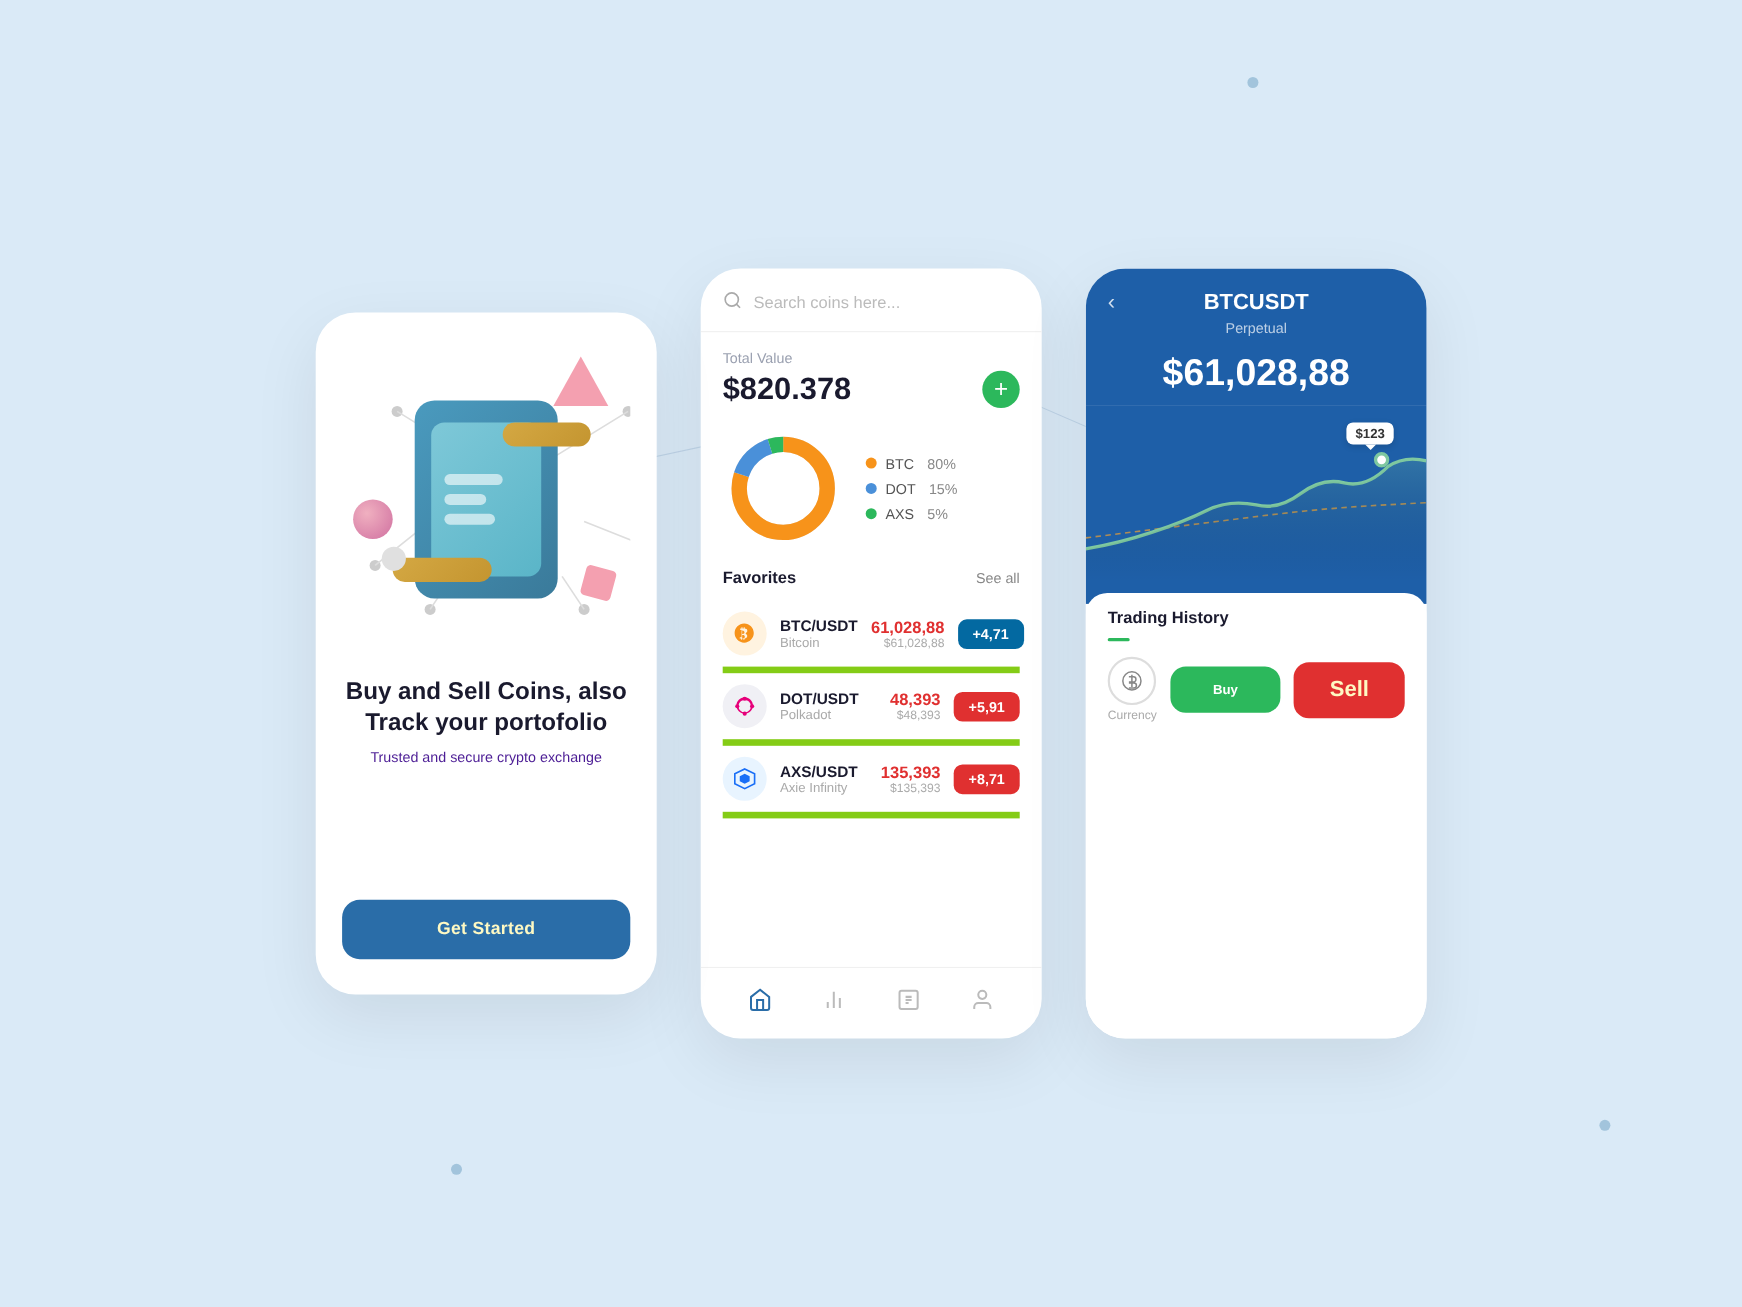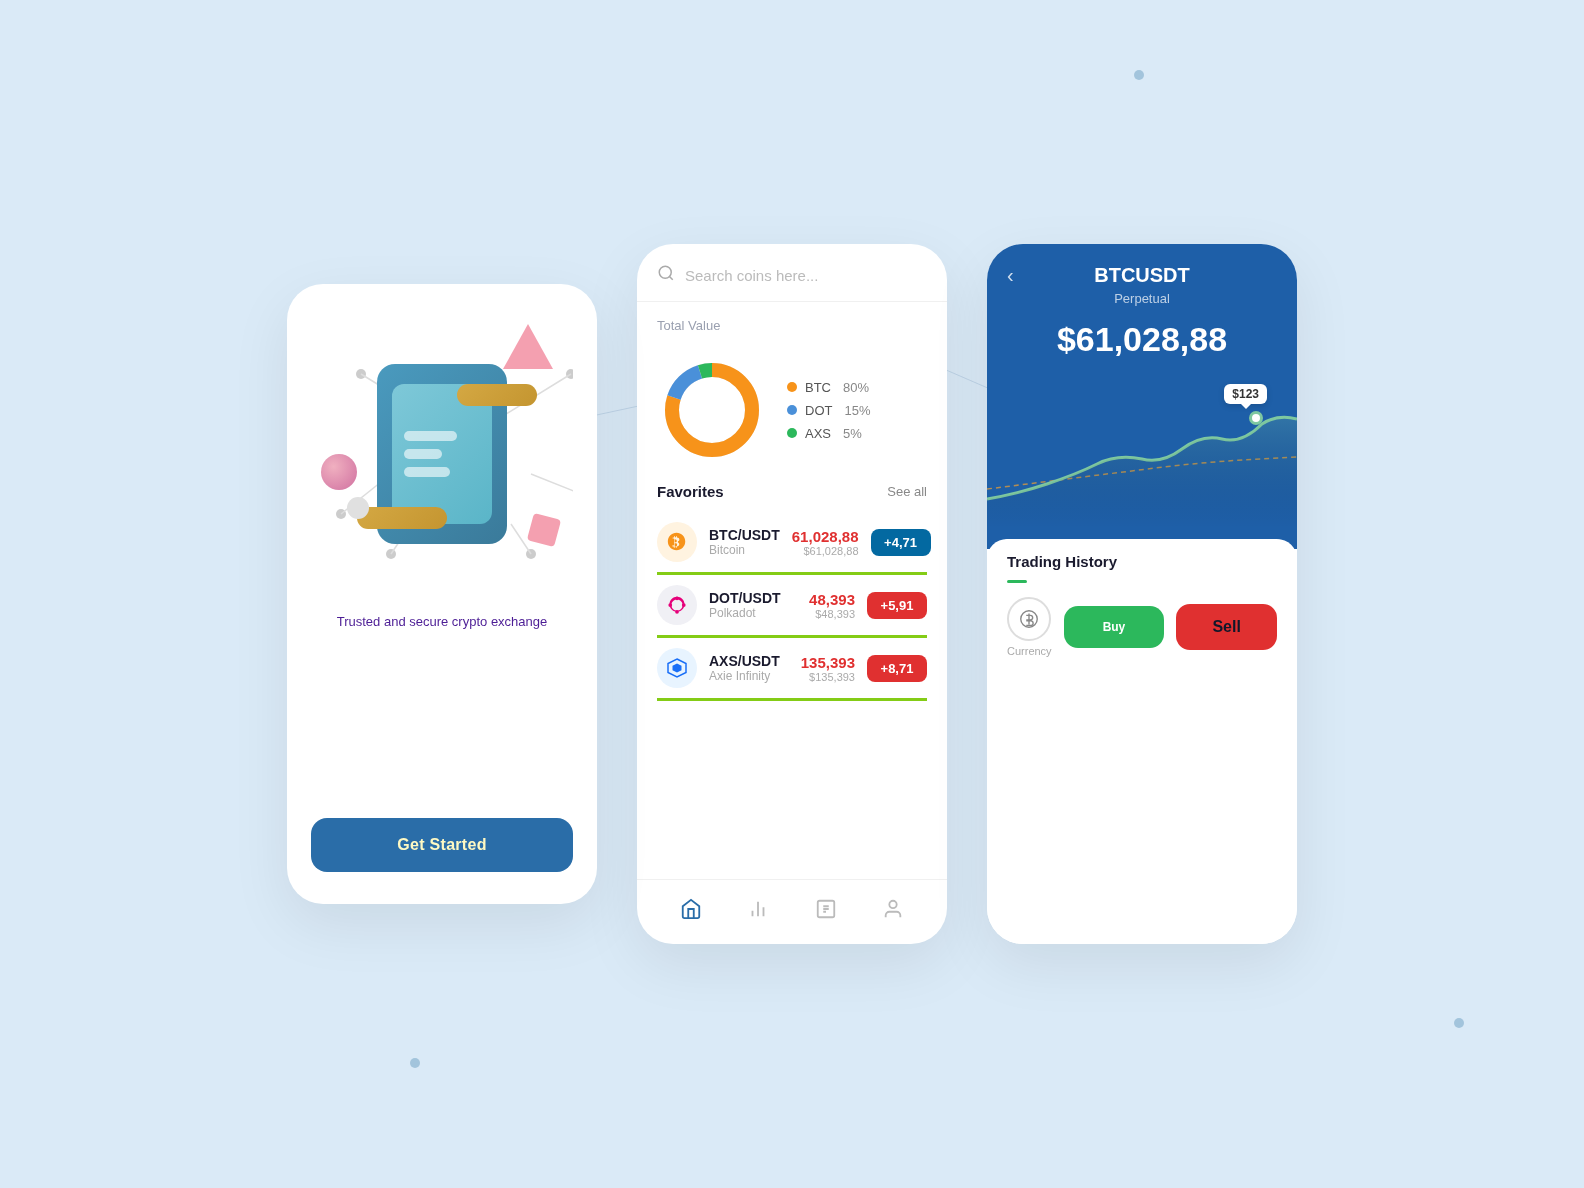--- a/index.html
+++ b/index.html
@@ -286,21 +286,21 @@
     .see-all {
       font-size: 13px;
       color: #888;
       cursor: pointer;
     }
     .coin-item {
       display: flex;
       align-items: center;
       padding: 10px 0;
       gap: 12px;
-      border-bottom: 3px solid #84cc16;
+      border-bottom: 6px solid #84cc16;
     }
     .coin-icon {
       width: 40px;
       height: 40px;
       border-radius: 50%;
       display: flex;
       align-items: center;
       justify-content: center;
       font-size: 20px;
       flex-shrink: 0;
@@ -505,24 +505,24 @@
       border: none;
       border-radius: 14px;
       font-size: 12px;
       font-weight: 700;
       cursor: pointer;
     }
     .sell-btn {
       flex: 1;
       padding: 14px;
       background: #e03030;
-      color: #0f172a;
+      color: #fef9c3;
       border: none;
       border-radius: 14px;
-      font-size: 16px;
+      font-size: 20px;
       font-weight: 700;
       cursor: pointer;
     }
     
     .chart-svg {
       position: absolute;
       top: 0; left: 0; right: 0; bottom: 20px;
       width: 100%;
       height: calc(100% - 20px);
     }
@@ -570,20 +570,21 @@
           <div class="screen-bar screen-bar-3"></div>
         </div>
       </div>
 
       <div class="shape-pink-triangle"></div>
       <div class="shape-pink-sphere"></div>
       <div class="shape-pink-cube"></div>
     </div>
 
     <div class="phone-1-text">
+      <div class="phone-1-title">Buy and Sell Coins, also<br>Track your portofolio</div>
       <div class="phone-1-subtitle">Trusted and secure crypto exchange</div>
     </div>
     <button class="get-started-btn">Get Started</button>
   </div>
 
   <div class="phone-2">
 
     <div class="search-bar">
       <span class="search-icon-wrap">
         <svg width="18" height="18" viewBox="0 0 24 24" fill="none" stroke="#aaa" stroke-width="2">
@@ -591,20 +592,24 @@
             <line x1="21" y1="21" x2="16.65" y2="16.65"></line>
         </svg>
       </span>
       <span class="search-input-fake">Search coins here...</span>
     </div>
 
     <div class="portfolio-content">
 
       <div class="total-value-section">
         <div class="total-label">Total Value</div>
+        <div class="total-value-row">
+          <div class="total-amount">$820.378</div>
+          <button class="add-btn">+</button>
+        </div>
       </div>
 
       <div class="chart-section">
         <svg class="donut-chart" viewBox="0 0 110 110">
 
           <circle cx="55" cy="55" r="40" fill="none" stroke="#e8e8e8" stroke-width="14"></circle>
 
           <circle cx="55" cy="55" r="40" fill="none" stroke="#f7931a" stroke-width="14" stroke-dasharray="201 251.3" stroke-dashoffset="0" transform="rotate(-90 55 55)"></circle>
 
           <circle cx="55" cy="55" r="40" fill="none" stroke="#4a90d9" stroke-width="14" stroke-dasharray="37.7 251.3" stroke-dashoffset="-201" transform="rotate(-90 55 55)"></circle>

